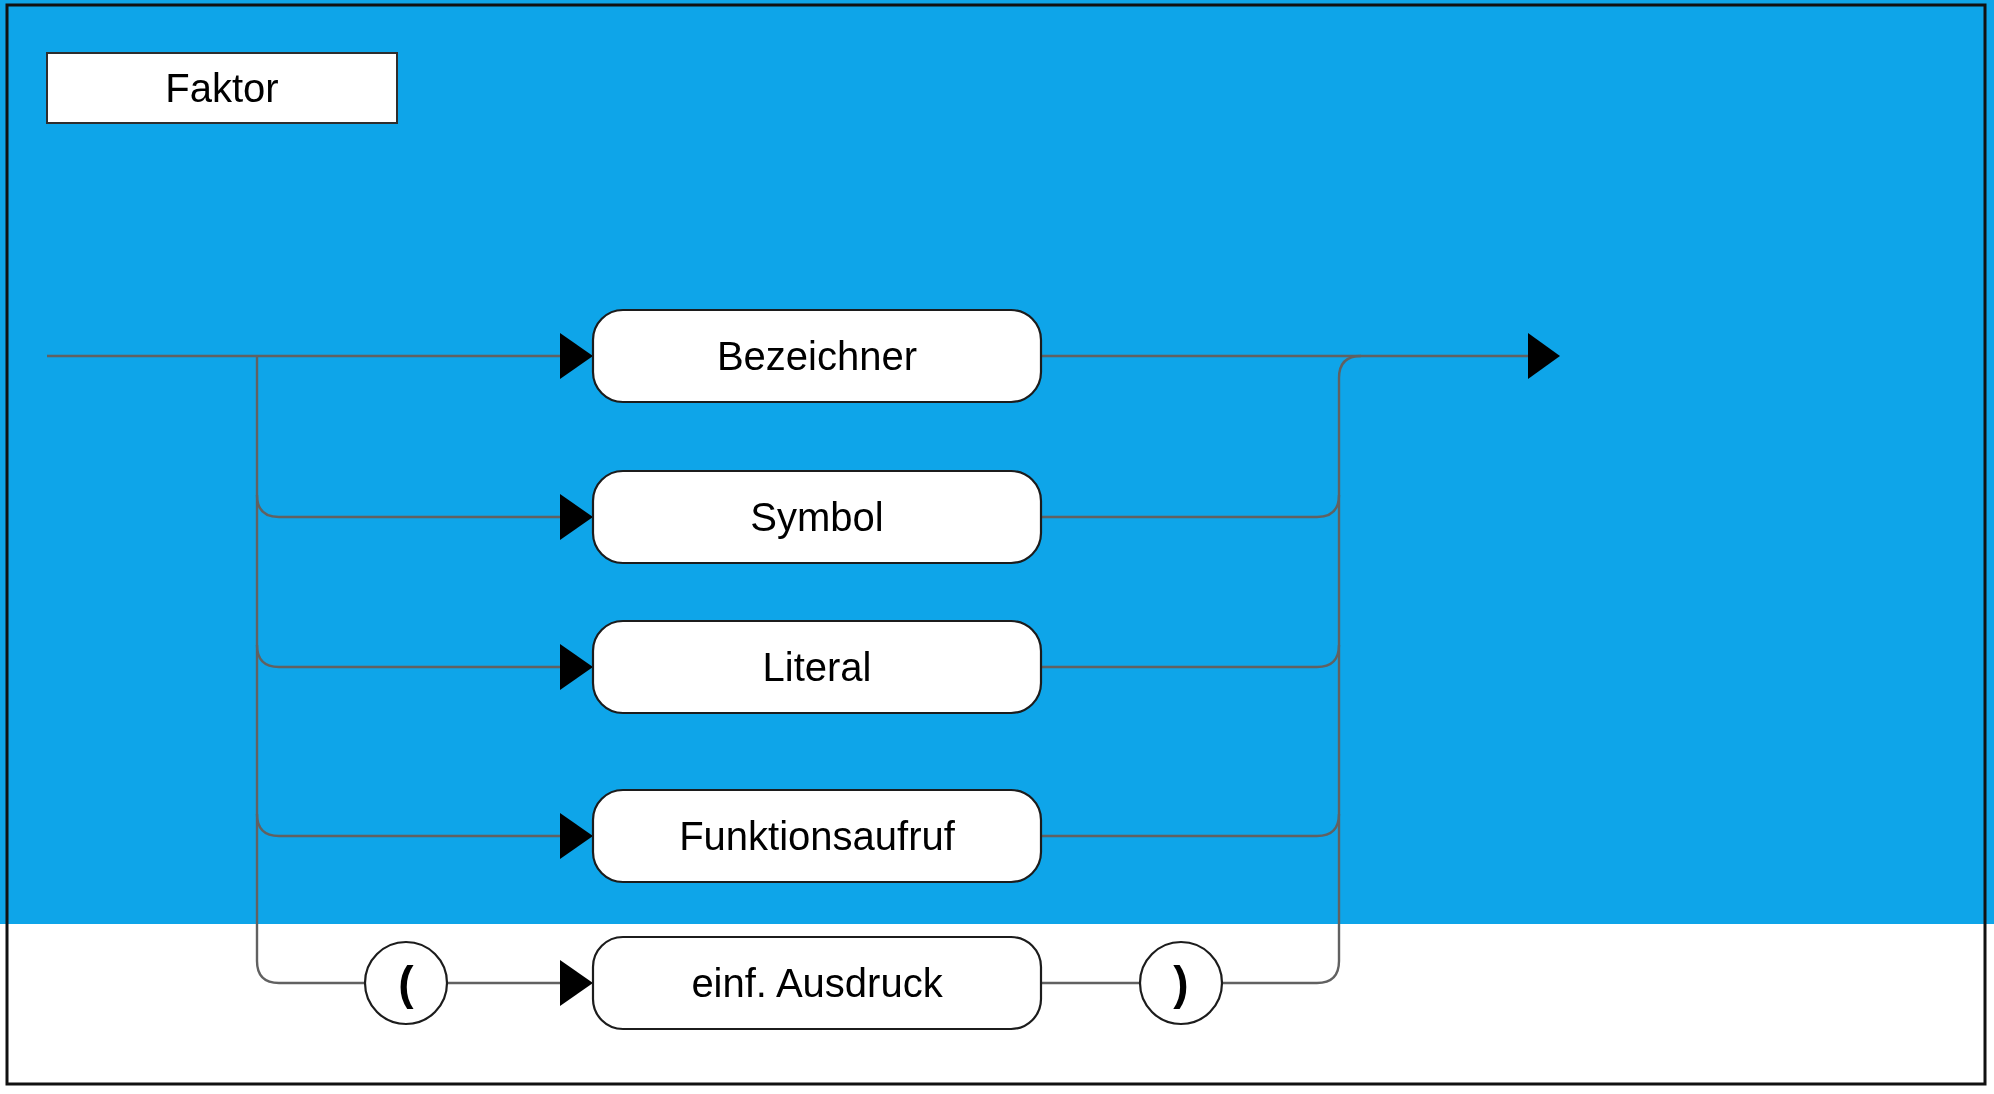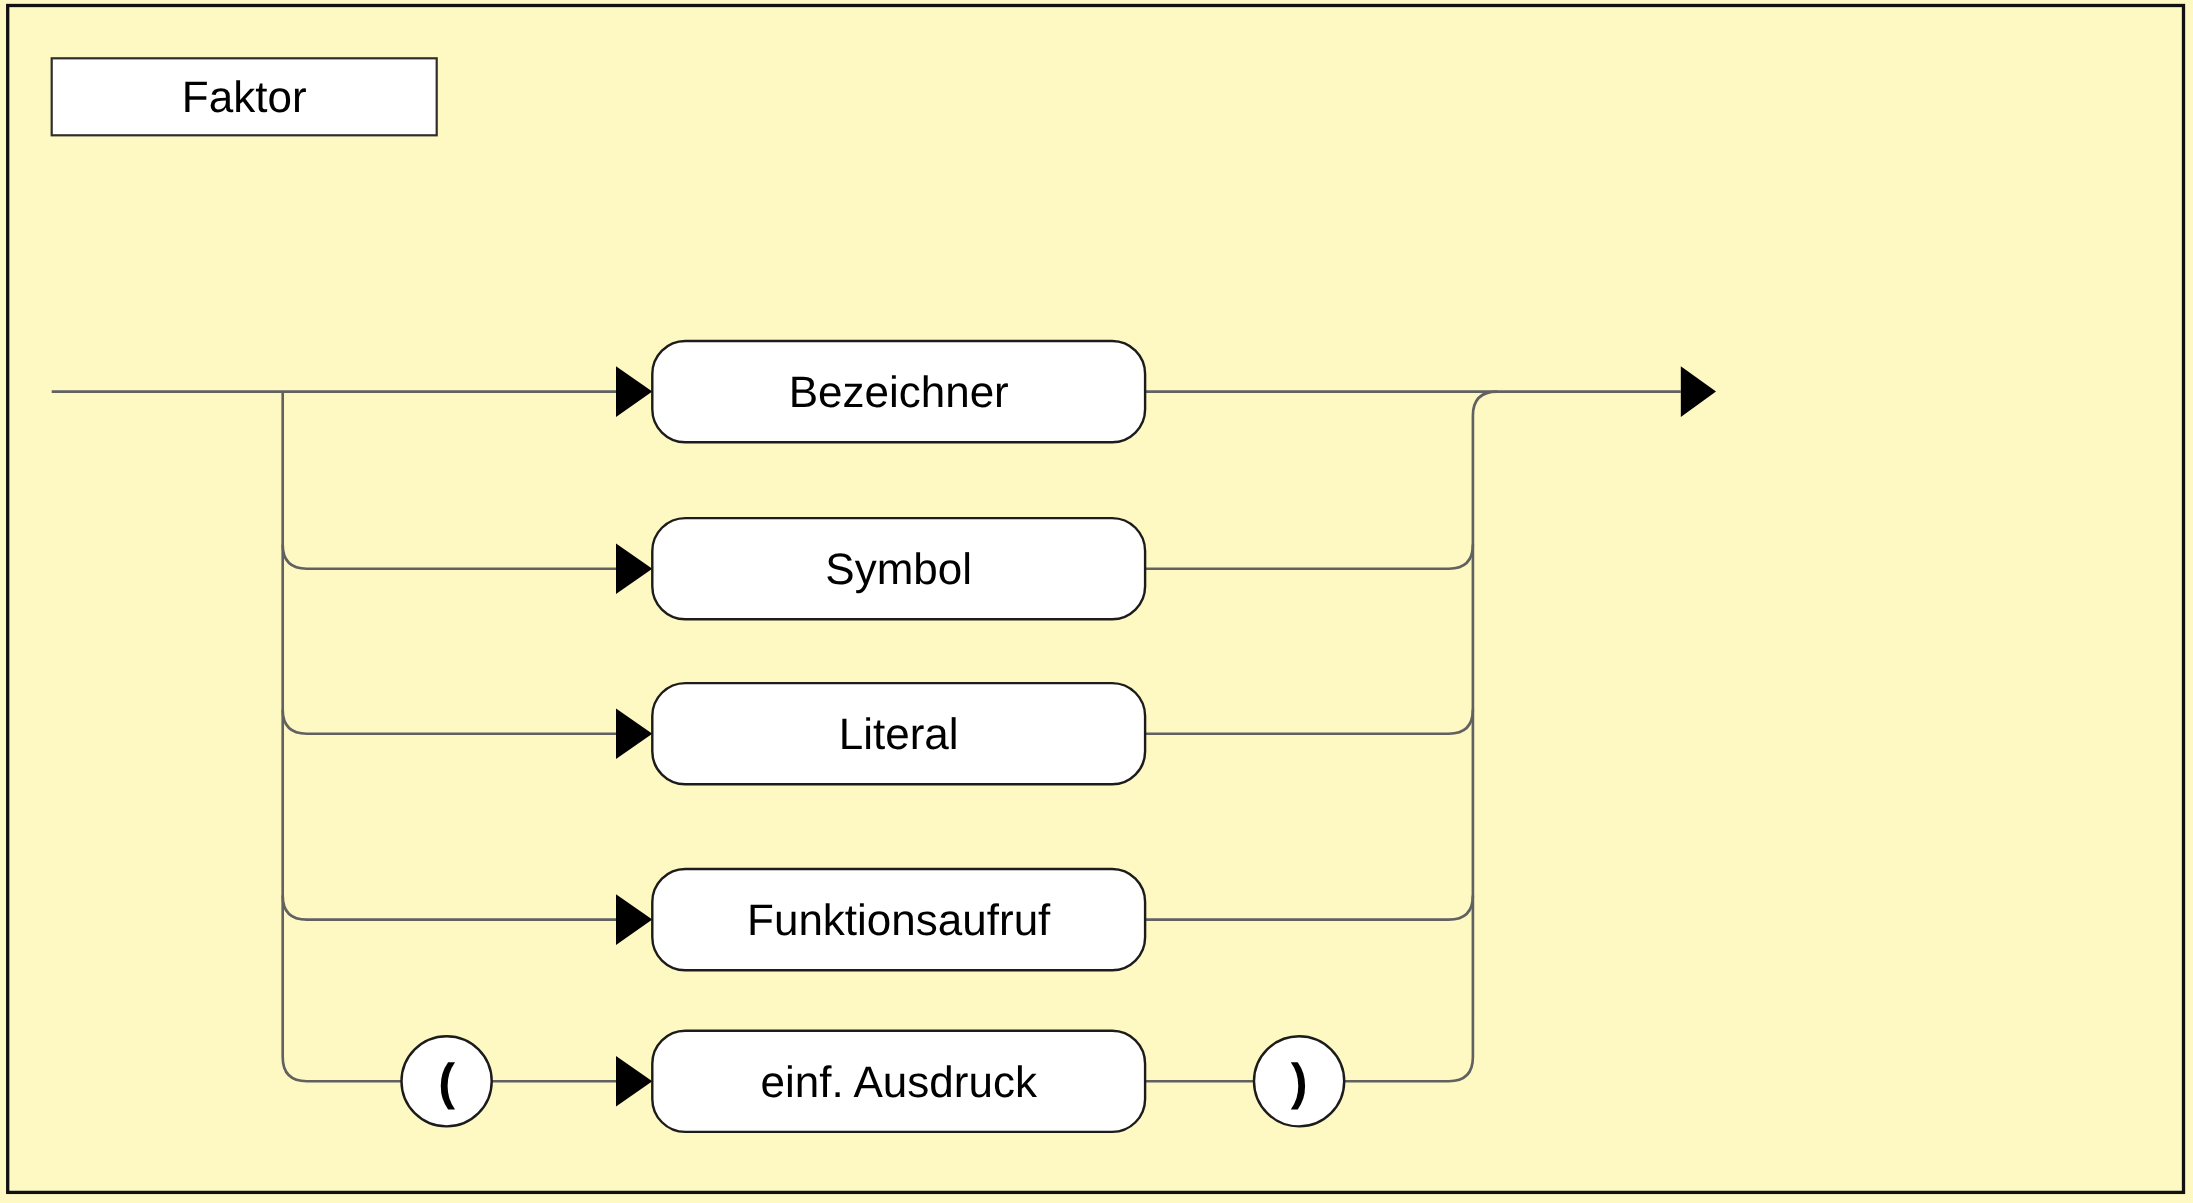--- a/index.html
+++ b/index.html
@@ -7,22 +7,22 @@
     padding: 0;
     background: #ffffff;
     width: 1994px;
     height: 1094px;
     overflow: hidden;
     font-family: "Liberation Sans", "DejaVu Sans", sans-serif;
   }
   .stage {
     position: relative;
     width: 1994px;
-    height: 1094px;
-    background: #fef9c3;
+    height: 924px;
+    background: #0ea5e9;
   }
   svg { display: block; }
 
   .connector {
     fill: none;
     stroke: #616161;
     stroke-width: 2.4;
   }
   .frame {
     fill: none;

